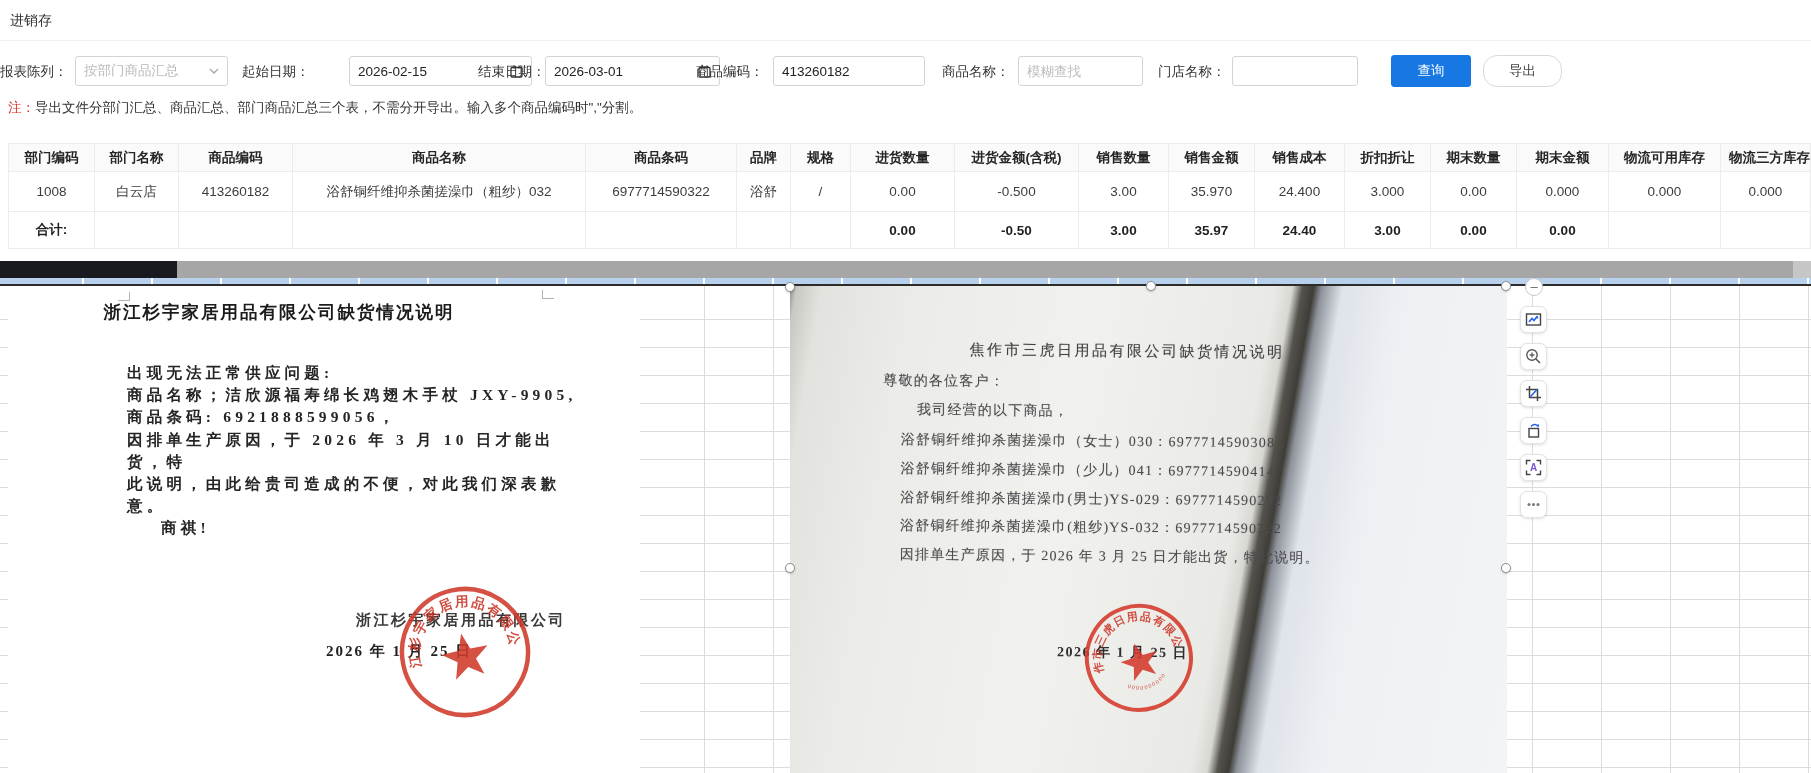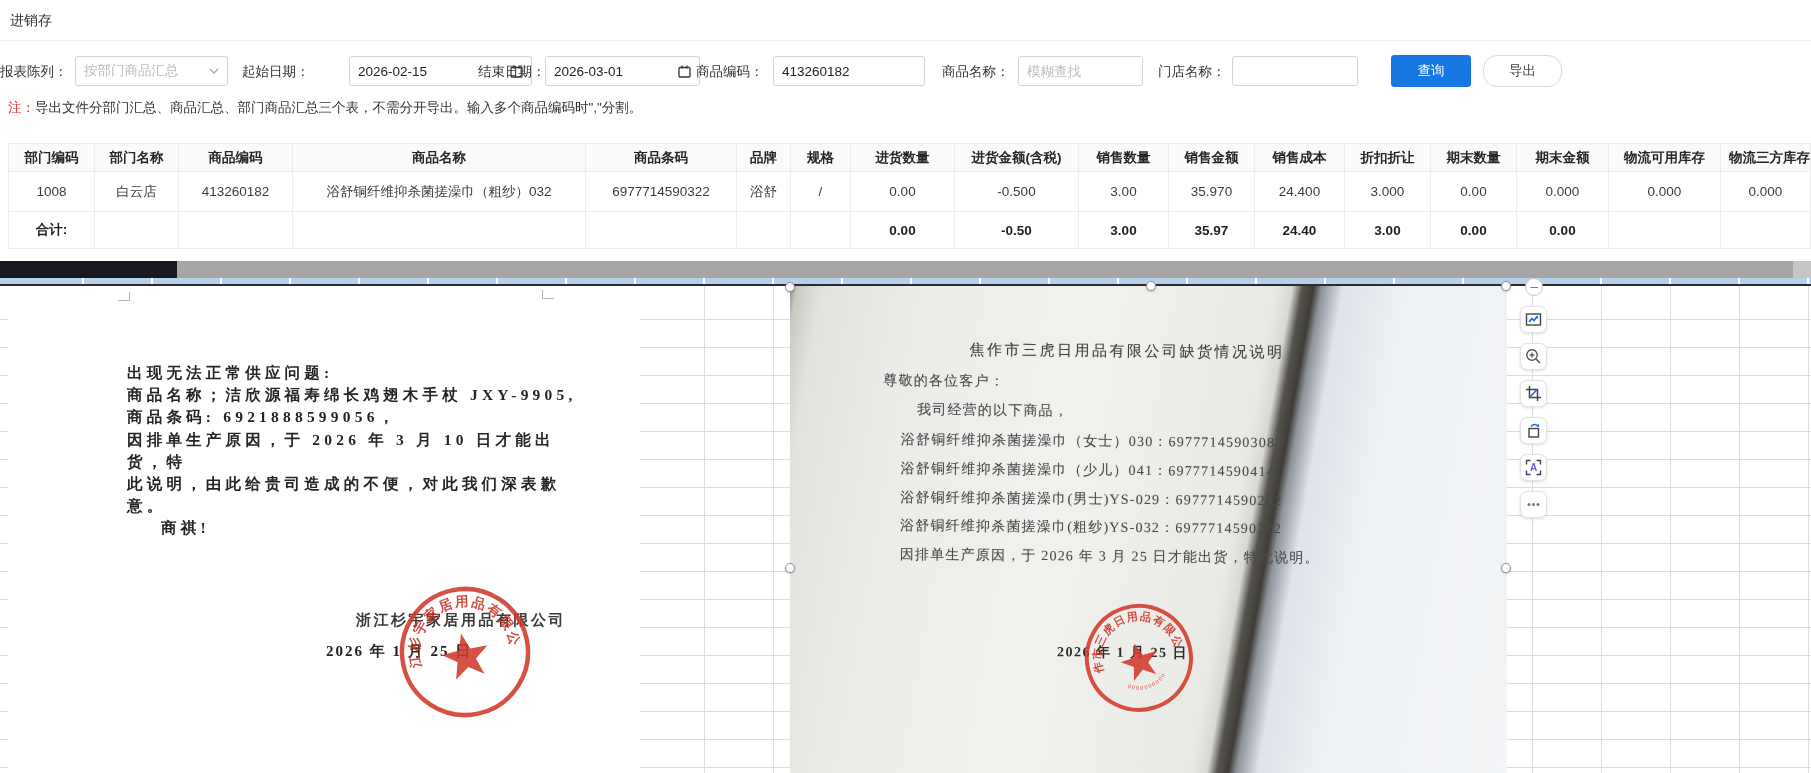--- a/index.html
+++ b/index.html
@@ -120,21 +120,21 @@
   <div class="fctl datebox" style="left:309px; width:183px;margin-left:40px;">
     <span>2026-02-15</span>
     <svg width="13" height="13" viewBox="0 0 13 13">
         <rect x="1" y="2.5" width="11" height="9.5" rx="1" fill="none" stroke="#333" stroke-width="1.3"></rect>
         <line x1="4" y1="0.5" x2="4" y2="3.5" stroke="#333" stroke-width="1.3"></line>
         <line x1="9" y1="0.5" x2="9" y2="3.5" stroke="#333" stroke-width="1.3"></line>
       </svg>
   </div>
 
   <span class="flabel" style="left:478px">结束日期：</span>
-  <div class="fctl datebox" style="left:545px; width:155px;">
+  <div class="fctl datebox" style="left:545px; width:175px;">
     <span>2026-03-01</span>
     <svg width="13" height="13" viewBox="0 0 13 13">
         <rect x="1" y="2.5" width="11" height="9.5" rx="1" fill="none" stroke="#333" stroke-width="1.3"></rect>
         <line x1="4" y1="0.5" x2="4" y2="3.5" stroke="#333" stroke-width="1.3"></line>
         <line x1="9" y1="0.5" x2="9" y2="3.5" stroke="#333" stroke-width="1.3"></line>
       </svg>
   </div>
 
   <span class="flabel" style="left:696px">商品编码：</span>
   <div class="fctl" style="left:773px; width:152px;">
@@ -246,20 +246,21 @@
     <div class="endcap"></div>
   </div>
   <div id="bluestrip"></div>
   <div id="darkline"></div>
 
   <div id="sheet"></div>
 
   <div id="leftdoc">
     <div class="corner tl"></div>
     <div class="corner tr"></div>
+    <div class="dtitle">浙江杉宇家居用品有限公司缺货情况说明</div>
     <div class="dbody">
       <div>出现无法正常供应问题:</div>
       <div>商品名称；洁欣源福寿绵长鸡翅木手杖 JXY-9905,</div>
       <div>商品条码:  6921888599056，</div>
       <div>因排单生产原因，于 2026 年 3 月 10 日才能出货，特</div>
       <div>此说明，由此给贵司造成的不便，对此我们深表歉意。</div>
       <div class="indent">商祺!</div>
     </div>
     <div class="sigline company">浙江杉宇家居用品有限公司</div>
     <div class="sigline sdate">2026 年 1 月 25 日</div>

